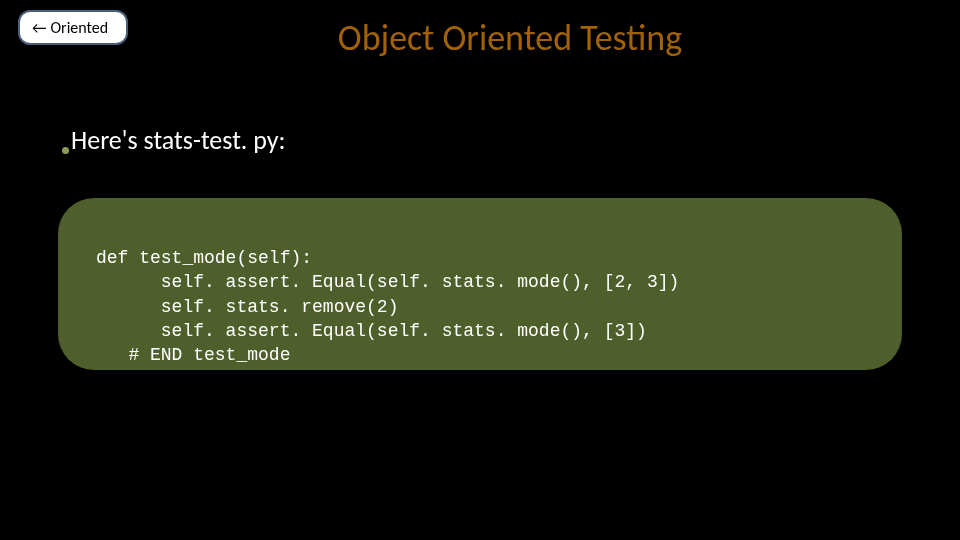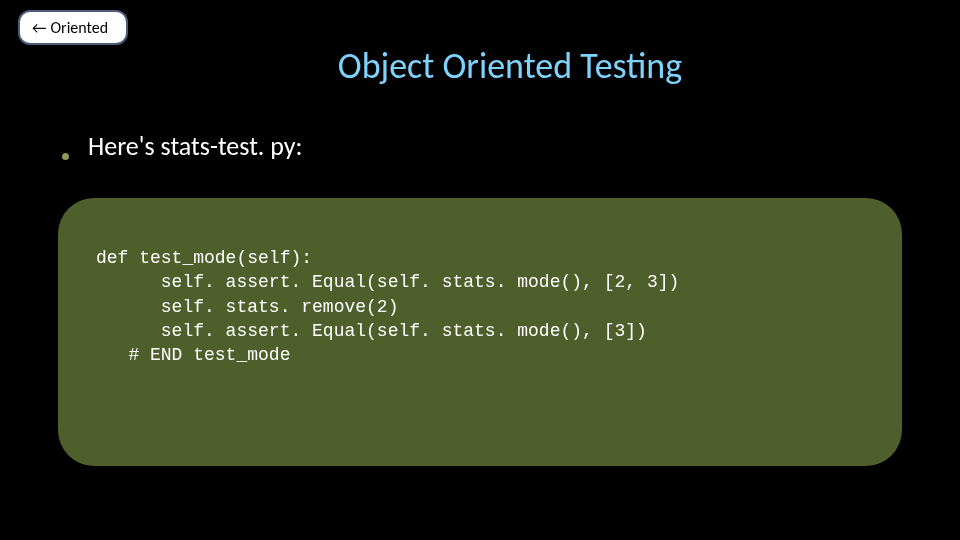--- a/index.html
+++ b/index.html
@@ -25,52 +25,51 @@
       align-items: center;
       gap: 4px;
     }
     .slide-title {
       position: absolute;
       top: 16px;
       left: 0;
       right: 0;
       text-align: center;
       font-size: 36px;
-      color: #7dd3fc;
+      color: #a16207;
       font-weight: 400;
       padding-left: 60px;
-      margin-top: 28px;
     }
     .bullet-row {
       position: absolute;
-      top: 130px;
+      top: 124px;
       left: 62px;
       display: flex;
       align-items: center;
-      gap: 19px;
+      gap: 2px;
     }
     .bullet-dot {
       width: 7px;
       height: 7px;
       background: #8a9b5a;
       border-radius: 50%;
       flex-shrink: 0;
       position: relative;
       top: 10px;
     }
     .bullet-text {
       font-size: 26px;
       color: #fff;
     }
     .code-block {
       position: absolute;
       top: 198px;
       left: 58px;
       right: 58px;
-      height: 268px;
+      height: 172px;
       background: #4e5f2b;
       border-radius: 36px;
       padding: 48px 38px 20px 38px;
     }
     .code-content {
       font-family: 'Courier New', Courier, monospace;
       font-size: 18px;
       line-height: 1.35;
       color: #fff;
       white-space: pre;

